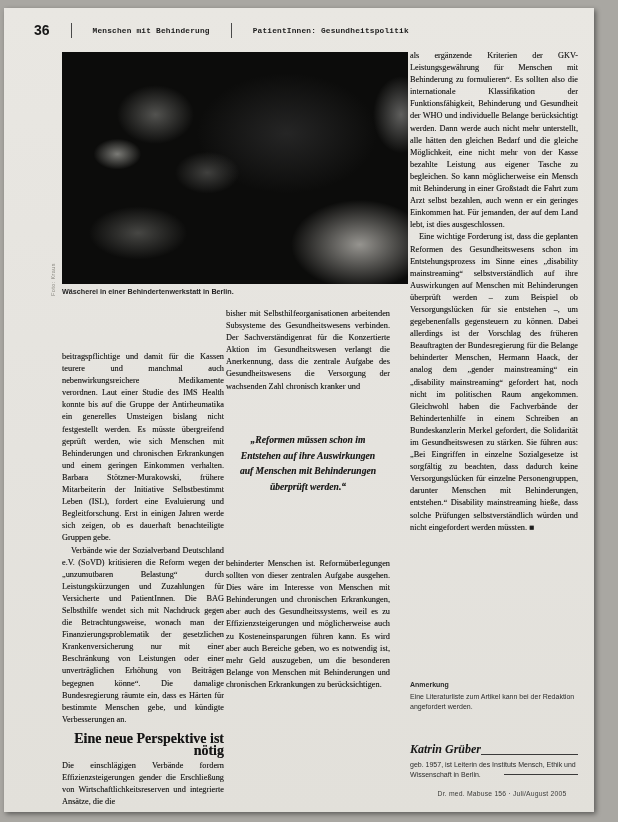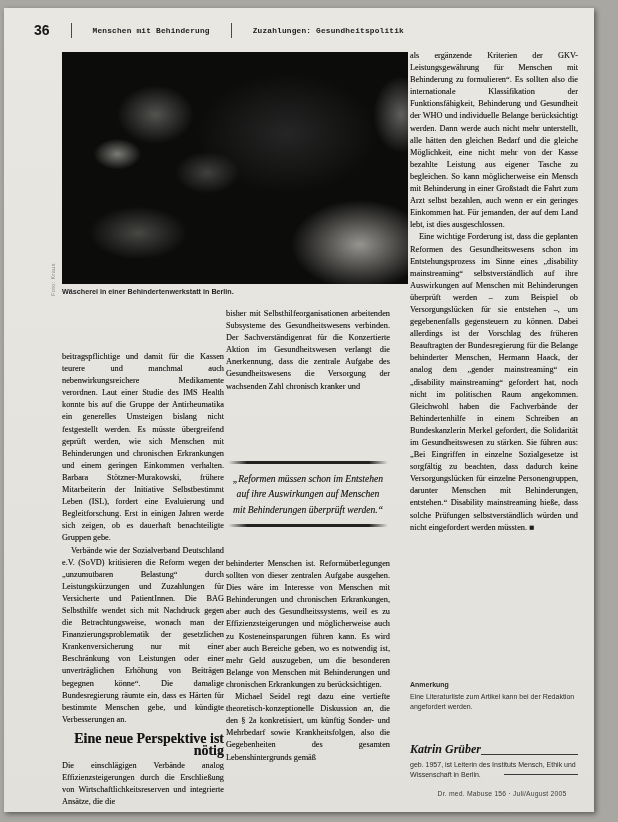--- a/index.html
+++ b/index.html
@@ -46,21 +46,21 @@
   .col p{margin:0;}
   .col p.ind{text-indent:9px;}
   .col1{left:58px;top:300px;width:162px;height:495px;margin-top:43px;}
   .col2{left:222px;top:300px;width:164px;height:503px;}
   .col3{left:406px;top:42px;width:168px;height:606px;}
   .subhead{
     font-family:Liberation Serif, serif;font-weight:bold;font-size:14px;
     margin:7px 0 3px 0;color:#161616;text-align:right;
   }
   
-  .quoteblock{height:128px;display:flex;flex-direction:column;justify-content:center;}
+  .quoteblock{height:128px;display:flex;justify-content:center;font-weight:bold;}
   .qrule{height:2.6px;margin:5px 2px;border-radius:2px;
     background:linear-gradient(90deg,rgba(20,20,20,0),#232322 12%,#232322 88%,rgba(20,20,20,0));}
   .qtext{
     font-style:italic;font-size:9.6px;line-height:15.5px;text-align:center;
     color:#1d1d1c;padding:2px 6px;text-shadow:0 0 .4px rgba(30,30,30,.5);
   }
   .before-quote{height:122px;overflow:hidden;}
   .after-quote{height:253px;overflow:hidden;}
   
   .note{position:absolute;left:406px;top:672px;width:168px;
@@ -78,46 +78,45 @@
 </head>
 <body>
 
 <div class="page">
 
   <div class="hdr">
     <span class="pno">36</span>
     <span class="vsep"></span>
     <span class="lbl">Menschen mit Behinderung</span>
     <span class="vsep"></span>
-    <span class="lbl">Zuzahlungen: Gesundheitspolitik</span>
+    <span class="lbl">PatientInnen: Gesundheitspolitik</span>
   </div>
 
   <div class="photo"></div>
   <div class="credit">Foto: Kraus</div>
   <div class="caption">Wäscherei in einer Behindertenwerkstatt in Berlin.</div>
 
   <div class="col col1">
     <p>beitragspflichtige und damit für die Kassen teurere und manchmal auch nebenwirkungsreichere Medikamente verordnen. Laut einer Studie des IMS Health konnte bis auf die Gruppe der Antirheumatika ein generelles Umsteigen bislang nicht festgestellt werden. Es müsste übergreifend geprüft werden, wie sich Menschen mit Behinderungen und chronischen Erkrankungen und einem geringen Einkommen verhalten. Barbara Stötzner-Murakowski, frühere Mitarbeiterin der Initiative Selbstbestimmt Leben (ISL), fordert eine Evaluierung und Begleitforschung. Erst in einigen Jahren werde sich zeigen, ob es dauerhaft benachteiligte Gruppen gebe.</p>
     <p class="ind">Verbände wie der Sozialverband Deutschland e.V. (SoVD) kritisieren die Reform wegen der „unzumutbaren Belastung“ durch Leistungskürzungen und Zuzahlungen für Versicherte und PatientInnen. Die BAG Selbsthilfe wendet sich mit Nachdruck gegen die Betrachtungsweise, wonach man der Finanzierungsproblematik der gesetzlichen Krankenversicherung nur mit einer Beschränkung von Leistungen oder einer unverträglichen Erhöhung von Beiträgen begegnen könne“. Die damalige Bundesregierung räumte ein, dass es Härten für bestimmte Menschen gebe, und kündigte Verbesserungen an.</p>
     <div class="subhead">Eine neue Perspektive ist nötig</div>
-    <p>Die einschlägigen Verbände analog Effizienzsteigerungen durch die Erschließung von Wirtschaftlichkeitsreserven und integrierte Ansätze, die die</p>
+    <p>Die einschlägigen Verbände fordern Effizienzsteigerungen gender die Erschließung von Wirtschaftlichkeitsreserven und integrierte Ansätze, die die</p>
   </div>
 
   <div class="col col2">
     <div class="before-quote">
       <p>bisher mit Selbsthilfeorganisationen arbeitenden Subsysteme des Gesundheitswesens verbinden. Der Sachverständigenrat für die Konzertierte Aktion im Gesundheitswesen verlangt die Anerkennung, dass die zentrale Aufgabe des Gesundheitswesens die Versorgung der wachsenden Zahl chronisch kranker und</p>
     </div>
     <div class="quoteblock">
       <div class="qrule"></div>
       <div class="qtext">„Reformen müssen schon im Entstehen auf ihre Auswirkungen auf Menschen mit Behinderungen überprüft werden.“</div>
       <div class="qrule"></div>
     </div>
     <div class="after-quote">
       <p>behinderter Menschen ist. Reformüberlegungen sollten von dieser zentralen Aufgabe ausgehen. Dies wäre im Interesse von Menschen mit Behinderungen und chronischen Erkrankungen, aber auch des Gesundheitssystems, weil es zu Effizienzsteigerungen und möglicherweise auch zu Kosteneinsparungen führen kann. Es wird aber auch Bereiche geben, wo es notwendig ist, mehr Geld auszugeben, um die besonderen Belange von Menschen mit Behinderungen und chronischen Erkrankungen zu berücksichtigen.</p>
-      <p class="ind">Michael Seidel regt dazu eine vertiefte theoretisch-konzeptionelle Diskussion an, die den § 2a konkretisiert, um künftig Sonder- und Mehrbedarf sowie Krankheitsfolgen, also die Gegebenheiten des gesamten Lebenshintergrunds gemäß</p>
     </div>
   </div>
 
   <div class="col col3">
     <p>als ergänzende Kriterien der GKV-Leistungsgewährung für Menschen mit Behinderung zu formulieren“. Es sollten also die internationale Klassifikation der Funktionsfähigkeit, Behinderung und Gesundheit der WHO und individuelle Belange berücksichtigt werden. Dann werde auch nicht mehr unterstellt, alle hätten den gleichen Bedarf und die gleiche Möglichkeit, eine nicht mehr von der Kasse bezahlte Leistung aus eigener Tasche zu begleichen. So kann möglicherweise ein Mensch mit Behinderung in einer Großstadt die Fahrt zum Arzt selbst bezahlen, auch wenn er ein geringes Einkommen hat. Für jemanden, der auf dem Land lebt, ist dies ausgeschlossen.</p>
     <p class="ind">Eine wichtige Forderung ist, dass die geplanten Reformen des Gesundheitswesens schon im Entstehungsprozess im Sinne eines „disability mainstreaming“ selbstverständlich auf ihre Auswirkungen auf Menschen mit Behinderungen überprüft werden – zum Beispiel ob Versorgungslücken für sie entstehen –, um gegebenenfalls gegensteuern zu können. Dabei allerdings ist der Vorschlag des früheren Beauftragten der Bundesregierung für die Belange behinderter Menschen, Hermann Haack, der analog dem „gender mainstreaming“ ein „disability mainstreaming“ gefordert hat, noch nicht im politischen Raum angekommen. Gleichwohl haben die Fachverbände der Behindertenhilfe in einem Schreiben an Bundeskanzlerin Merkel gefordert, die Solidarität im Gesundheitswesen zu stärken. Sie führen aus: „Bei Eingriffen in einzelne Sozialgesetze ist sorgfältig zu beachten, dass dadurch keine Versorgungslücken für einzelne Personengruppen, darunter Menschen mit Behinderungen, entstehen.“ Disability mainstreaming hieße, dass solche Prüfungen selbstverständlich würden und nicht eingefordert werden müssten. ■</p>
   </div>
 
   <div class="note">
     <div class="nhead">Anmerkung</div>

